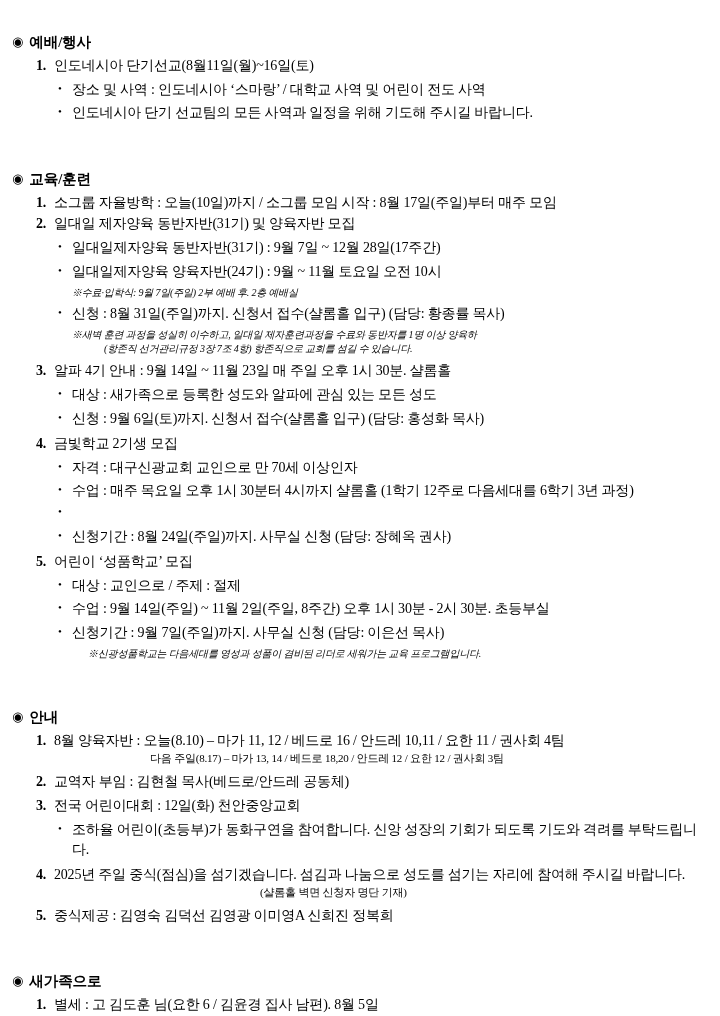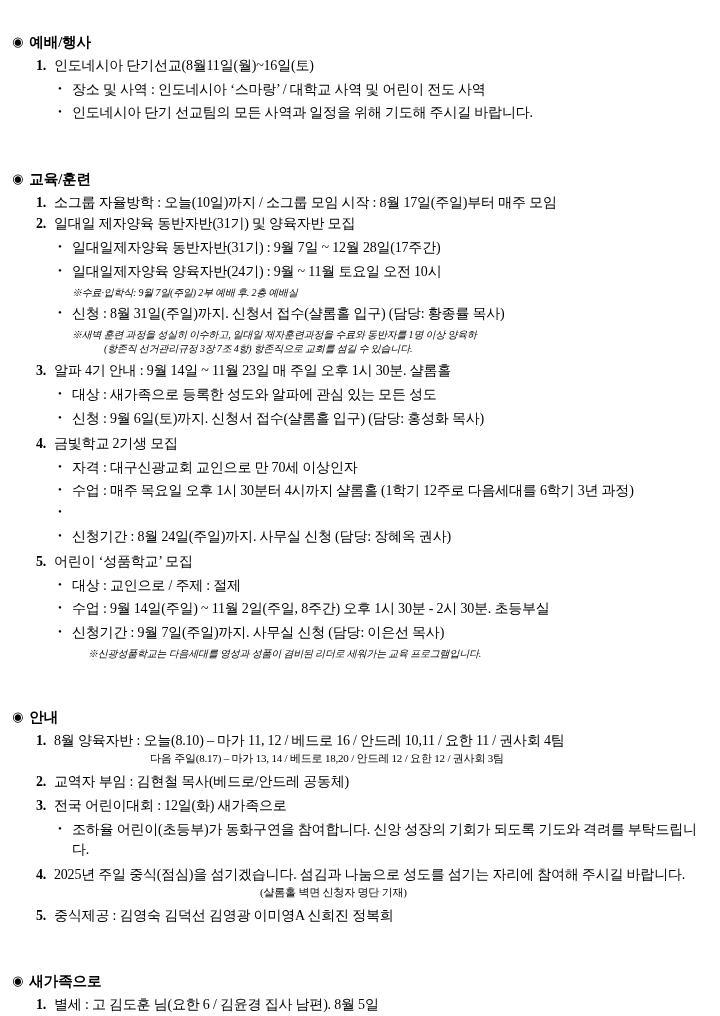--- a/index.html
+++ b/index.html
@@ -286,21 +286,21 @@
         <span class="num-marker">2.</span>
         <span class="num-text"><span class="num-bold">교역자 부임 :</span><span> 김현철 목사(베드로/안드레 공동체)</span></span>
       </div>
     </div>
 
     <div class="gap-sm"></div>
 
     <div class="num-item">
       <div class="num-line">
         <span class="num-marker">3.</span>
-        <span class="num-text"><span class="num-bold">전국 어린이대회 :</span><span>  12일(화) 새가족으로</span></span>
+        <span class="num-text"><span class="num-bold">전국 어린이대회 :</span><span>  12일(화) 천안중앙교회</span></span>
       </div>
       <div class="gap-sm"></div>
       <div class="sub-line">
         <span class="sub-marker">•</span>
         <span class="sub-text">조하율 어린이(초등부)가 동화구연을 참여합니다. 신앙 성장의 기회가 되도록 기도와 격려를 부탁드립니다.</span>
       </div>
     </div>
 
     <div class="gap-sm"></div>
 

